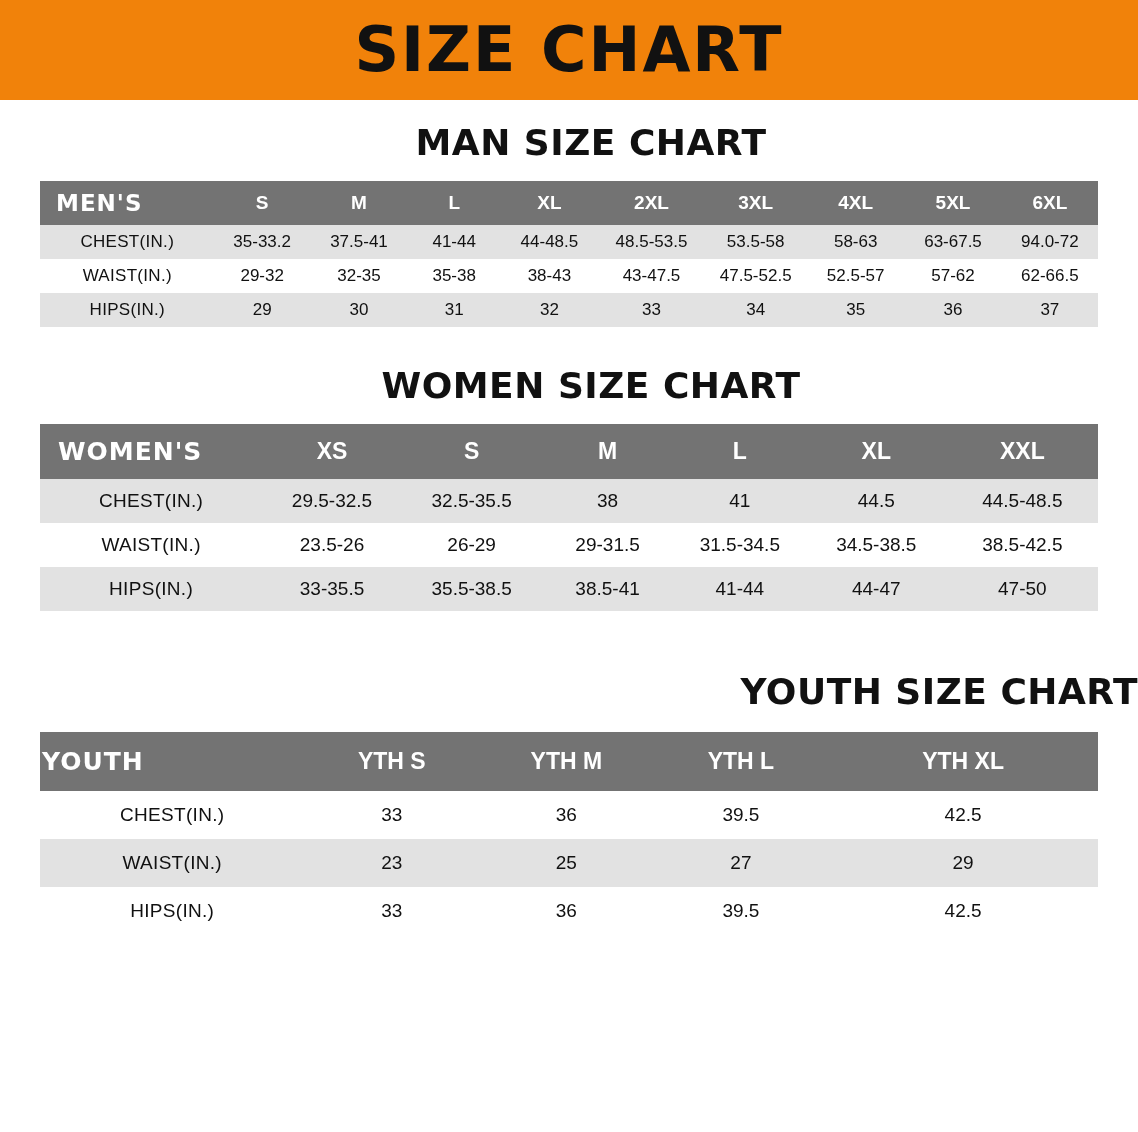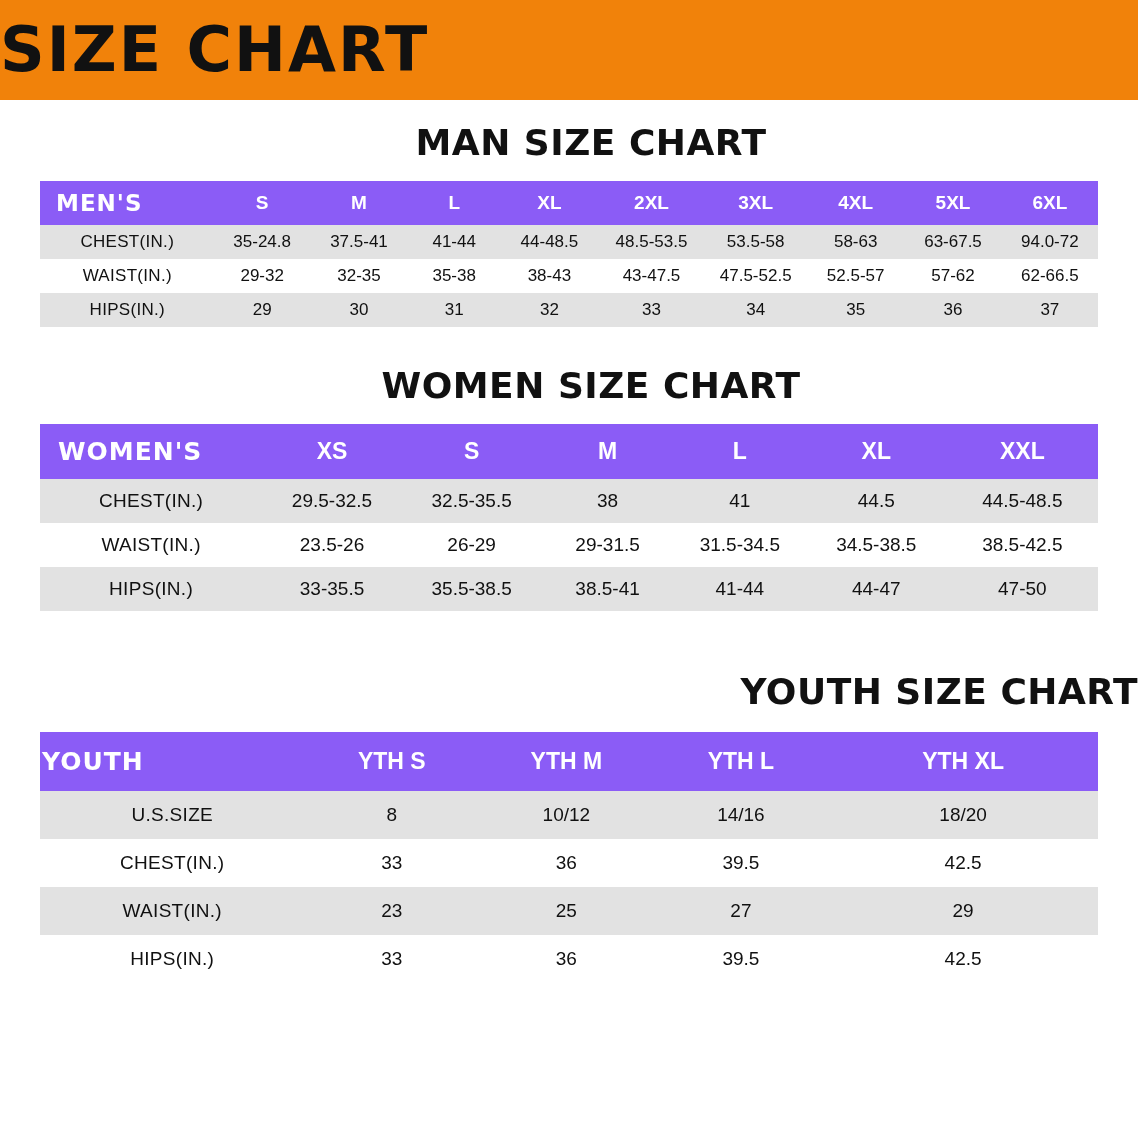--- a/index.html
+++ b/index.html
@@ -15,21 +15,21 @@
     overflow: hidden;
   }
 
   
   .banner {
     width: 100%;
     height: 100px;
     background: #F1820A;
     display: flex;
     align-items: center;
-    justify-content: flex-start;
+    justify-content: center;
     box-sizing: border-box;
   }
   .banner-title {
     font-family: "DejaVu Sans", sans-serif;
     font-weight: bold;
     font-size: 62px;
     letter-spacing: 2px;
     color: #111111;
     line-height: 1;
   }
@@ -51,21 +51,21 @@
   
   .table-wrap {
     margin: 0 40px;
   }
   table.size-table {
     width: 100%;
     border-collapse: collapse;
     table-layout: fixed;
   }
   table.size-table thead th {
-    background: #8b5cf6;
+    background: #737373;
     color: #ffffff;
     font-weight: bold;
     text-align: center;
     padding: 9px 2px;
   }
   table.size-table thead th.rowlabel {
     text-align: left;
     padding-left: 16px;
     font-family: "DejaVu Sans", sans-serif;
     letter-spacing: 1px;
@@ -143,21 +143,21 @@
         <th>2XL</th>
         <th>3XL</th>
         <th>4XL</th>
         <th>5XL</th>
         <th>6XL</th>
       </tr>
     </thead>
     <tbody>
       <tr class="shade">
         <td class="rowlabel">CHEST(IN.)</td>
-        <td>35-24.8</td>
+        <td>35-33.2</td>
         <td>37.5-41</td>
         <td>41-44</td>
         <td>44-48.5</td>
         <td>48.5-53.5</td>
         <td>53.5-58</td>
         <td>58-63</td>
         <td>63-67.5</td>
         <td>94.0-72</td>
       </tr>
       <tr class="plain">
@@ -256,27 +256,20 @@
     <thead>
       <tr>
         <th class="rowlabel">YOUTH</th>
         <th>YTH S</th>
         <th>YTH M</th>
         <th>YTH L</th>
         <th>YTH XL</th>
       </tr>
     </thead>
     <tbody>
-      <tr class="shade">
-        <td class="rowlabel">U.S.SIZE</td>
-        <td>8</td>
-        <td>10/12</td>
-        <td>14/16</td>
-        <td>18/20</td>
-      </tr>
       <tr class="plain">
         <td class="rowlabel">CHEST(IN.)</td>
         <td>33</td>
         <td>36</td>
         <td>39.5</td>
         <td>42.5</td>
       </tr>
       <tr class="shade">
         <td class="rowlabel">WAIST(IN.)</td>
         <td>23</td>

